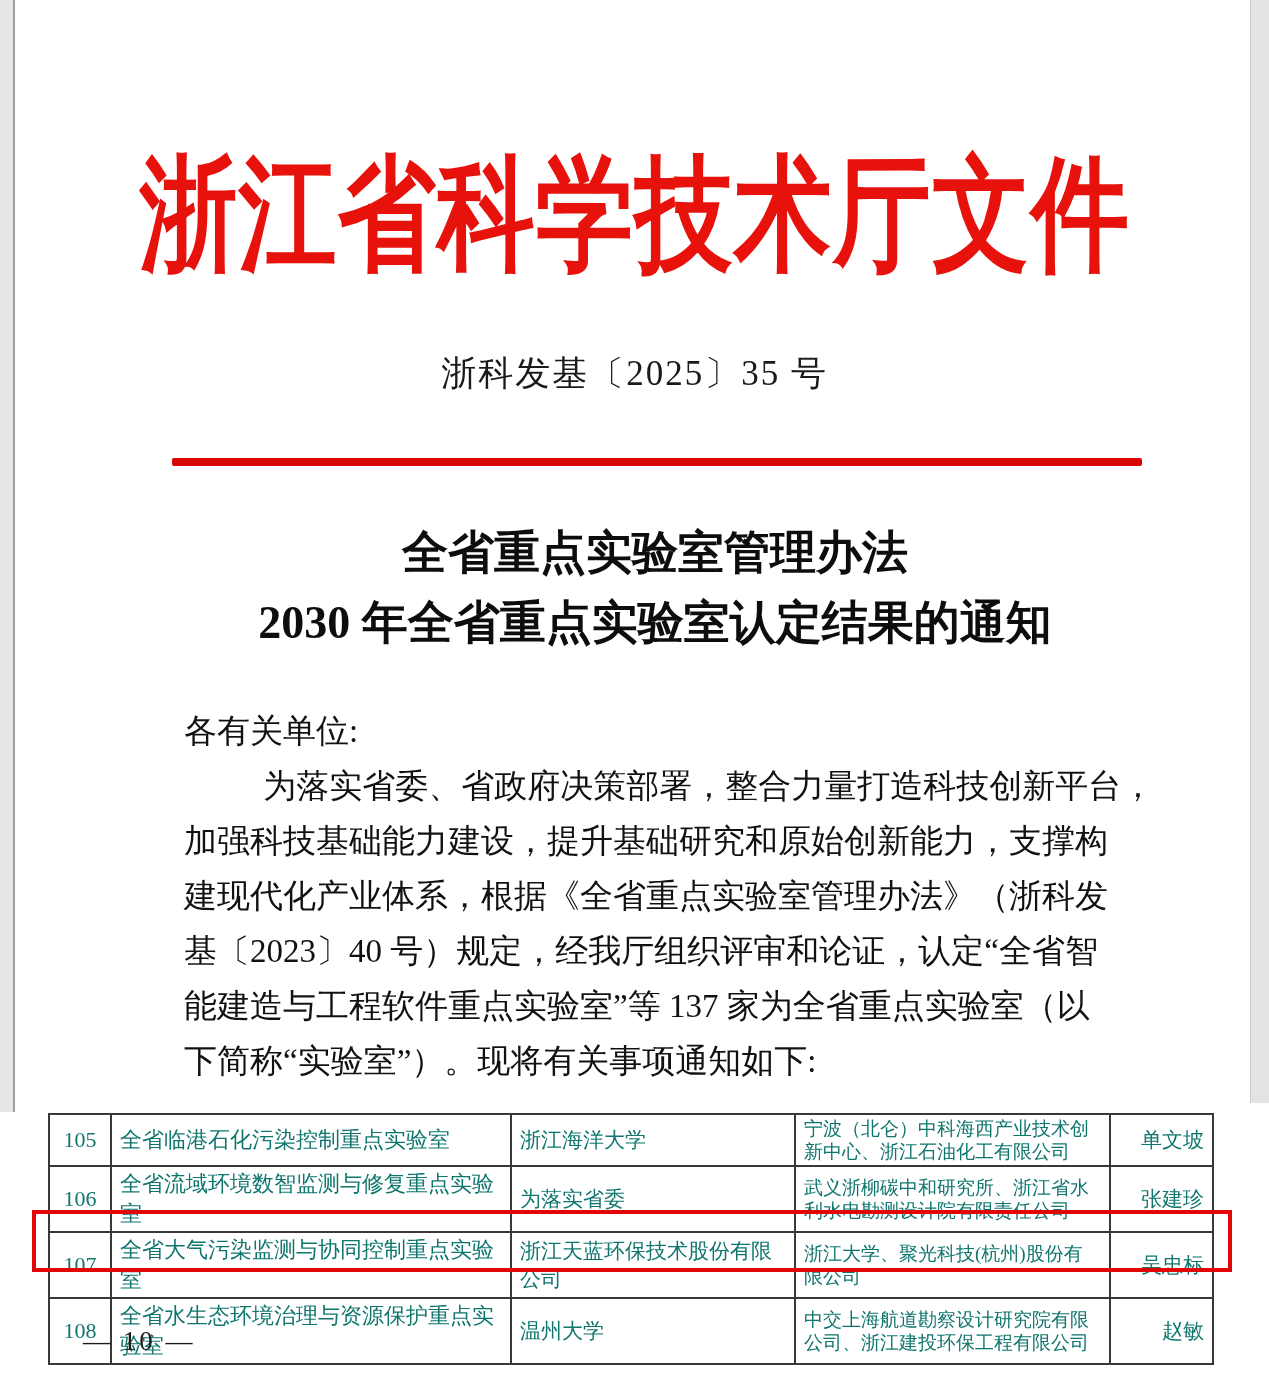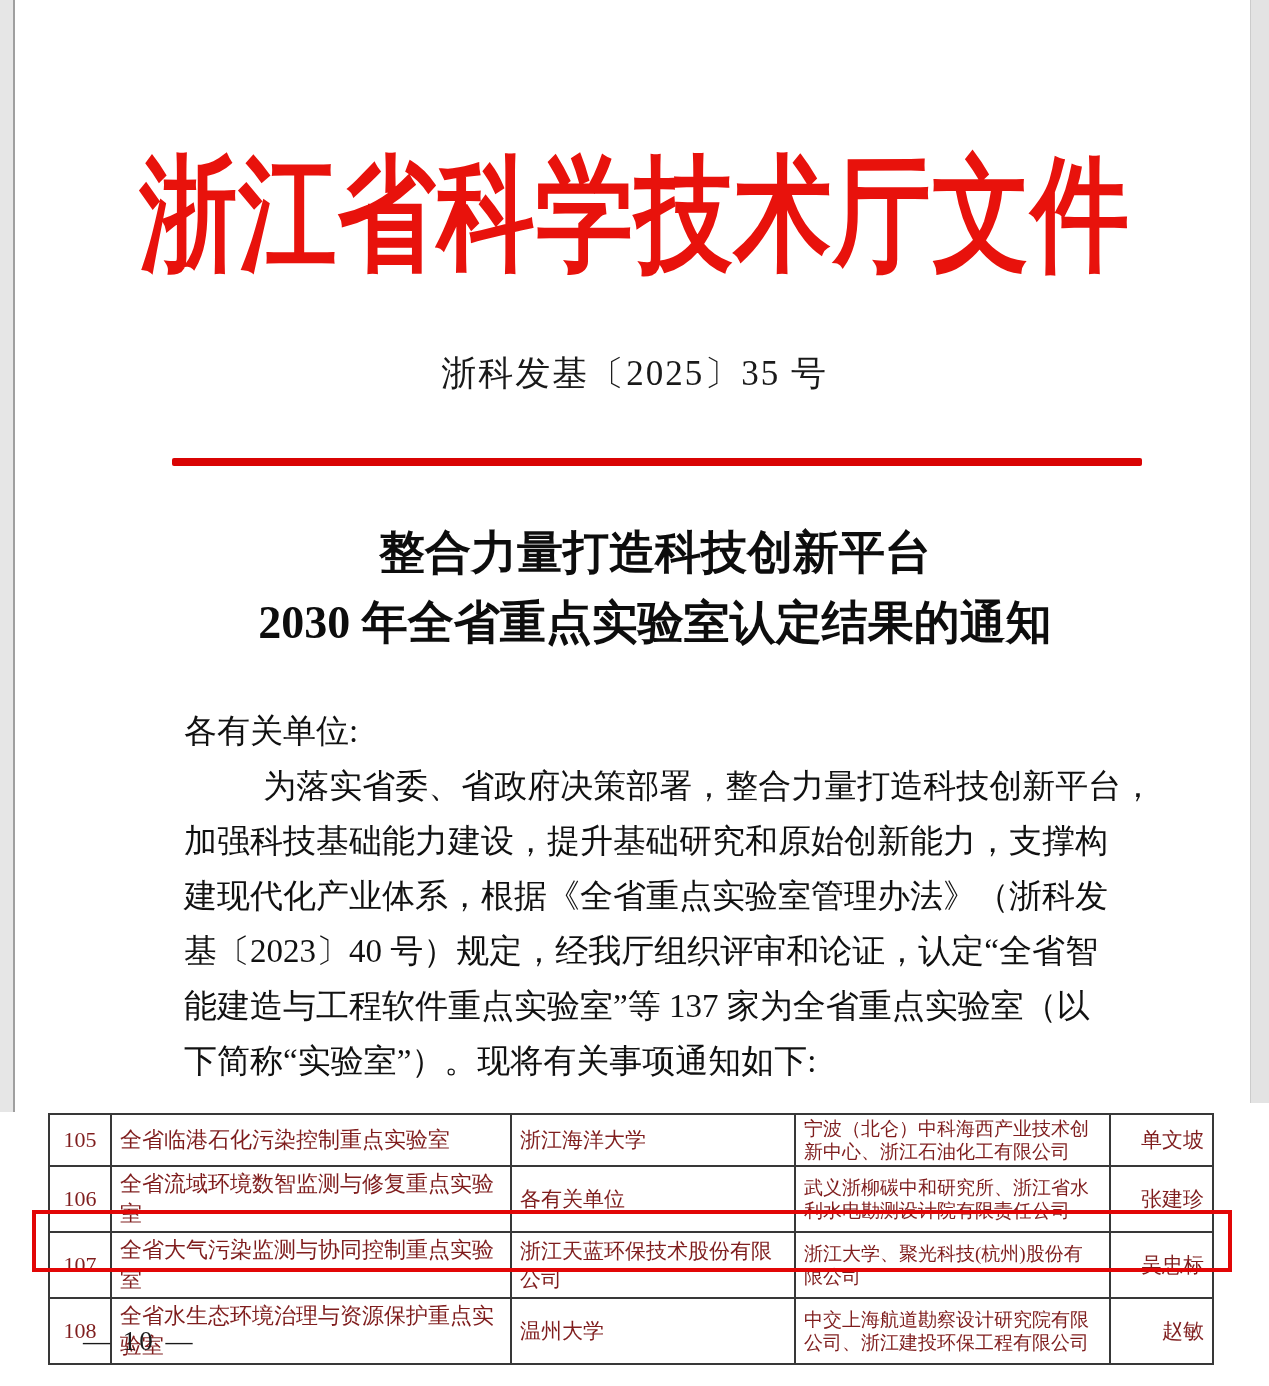--- a/index.html
+++ b/index.html
@@ -29,21 +29,21 @@
                 font-size:46px;line-height:70px;font-weight:bold;color:#0d0d0d;}
 
   .body-text{left:184px;top:704px;width:940px;font-size:33px;line-height:55px;
              color:#111;white-space:nowrap;}
   .body-text .indent{text-indent:2.4em;}
 
   
   .table-wrap{left:48px;top:1113px;}
   table.labs{border-collapse:collapse;table-layout:fixed;width:1164px;
              font-family:"Liberation Serif", serif;}
-  table.labs td{border:2px solid #383838;color:#7f1d1d;overflow:hidden;
+  table.labs td{border:2px solid #383838;color:#0f766e;overflow:hidden;
                 padding:2px 8px;vertical-align:middle;}
   td.c-no{text-align:center;font-size:22px;padding:2px 2px;}
   td.c-lab{font-size:22px;padding-left:14px;}
   td.c-host{font-size:21px;padding-left:12px;}
   td.c-partners{font-size:19px;line-height:23px;padding:2px 8px;}
   td.c-dir{text-align:right;font-size:21px;}
   tr.r0{height:52px;} tr.r1{height:48px;} tr.r2{height:52px;} tr.r3{height:48px;}
 
   .highlight-box{left:32px;top:1210px;width:1192px;height:54px;
                  border:4px solid #e20606;z-index:3;}
@@ -59,21 +59,21 @@
 
 <div class="abs letterhead">
   <span>浙江省科学技术厅文件</span>
 </div>
 
 <div class="abs doc-number">浙科发基〔2025〕35 号</div>
 
 <div class="abs red-rule"></div>
 
 <div class="abs notice-title">
-  <div>整合力量打造科技创新平台</div>
+  <div>全省重点实验室管理办法</div>
   <div>2030 年全省重点实验室认定结果的通知</div>
 </div>
 
 <div class="abs body-text">
   <div>各有关单位:</div>
   <div class="indent">为落实省委、省政府决策部署，整合力量打造科技创新平台，</div>
   <div>加强科技基础能力建设，提升基础研究和原始创新能力，支撑构</div>
   <div>建现代化产业体系，根据《全省重点实验室管理办法》（浙科发</div>
   <div>基〔2023〕40 号）规定，经我厅组织评审和论证，认定“全省智</div>
   <div>能建造与工程软件重点实验室”等 137 家为全省重点实验室（以</div>
@@ -93,21 +93,21 @@
       <tr class="r0">
         <td class="c-no">105</td>
         <td class="c-lab">全省临港石化污染控制重点实验室</td>
         <td class="c-host">浙江海洋大学</td>
         <td class="c-partners">宁波（北仑）中科海西产业技术创新中心、浙江石油化工有限公司</td>
         <td class="c-dir">单文坡</td>
       </tr>
       <tr class="r1">
         <td class="c-no">106</td>
         <td class="c-lab">全省流域环境数智监测与修复重点实验室</td>
-        <td class="c-host">各有关单位</td>
+        <td class="c-host">为落实省委</td>
         <td class="c-partners">武义浙柳碳中和研究所、浙江省水利水电勘测设计院有限责任公司</td>
         <td class="c-dir">张建珍</td>
       </tr>
       <tr class="r2">
         <td class="c-no">107</td>
         <td class="c-lab">全省大气污染监测与协同控制重点实验室</td>
         <td class="c-host">浙江天蓝环保技术股份有限公司</td>
         <td class="c-partners">浙江大学、聚光科技(杭州)股份有限公司</td>
         <td class="c-dir">吴忠标</td>
       </tr>

